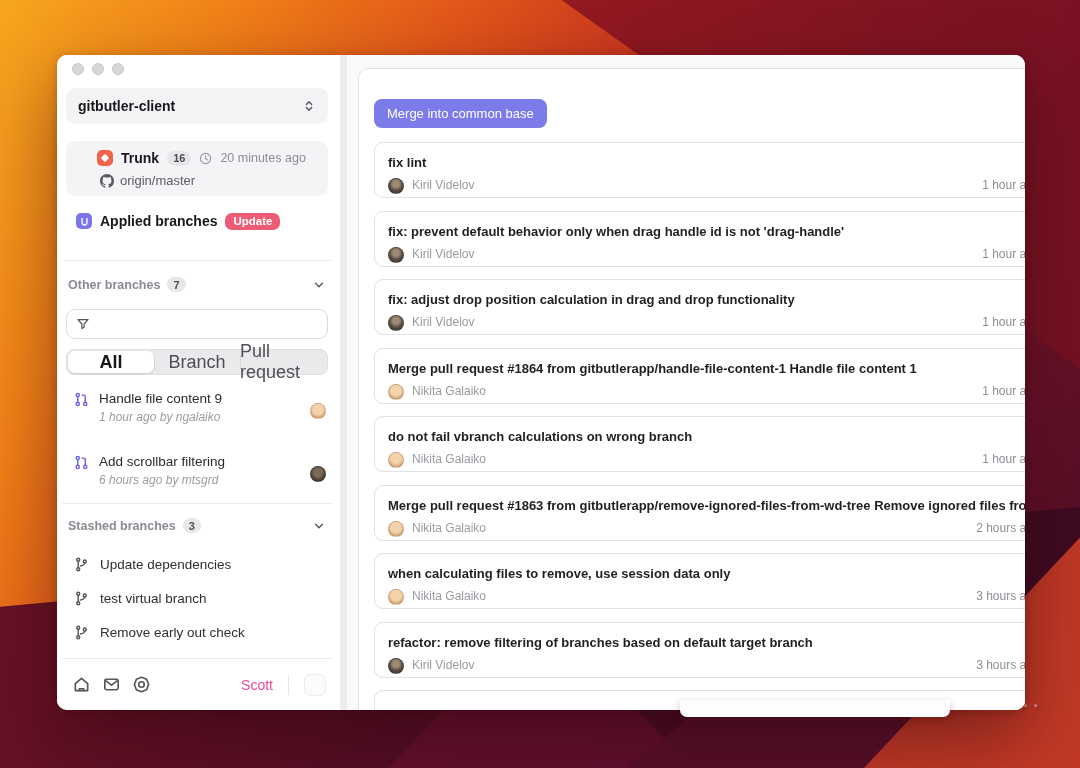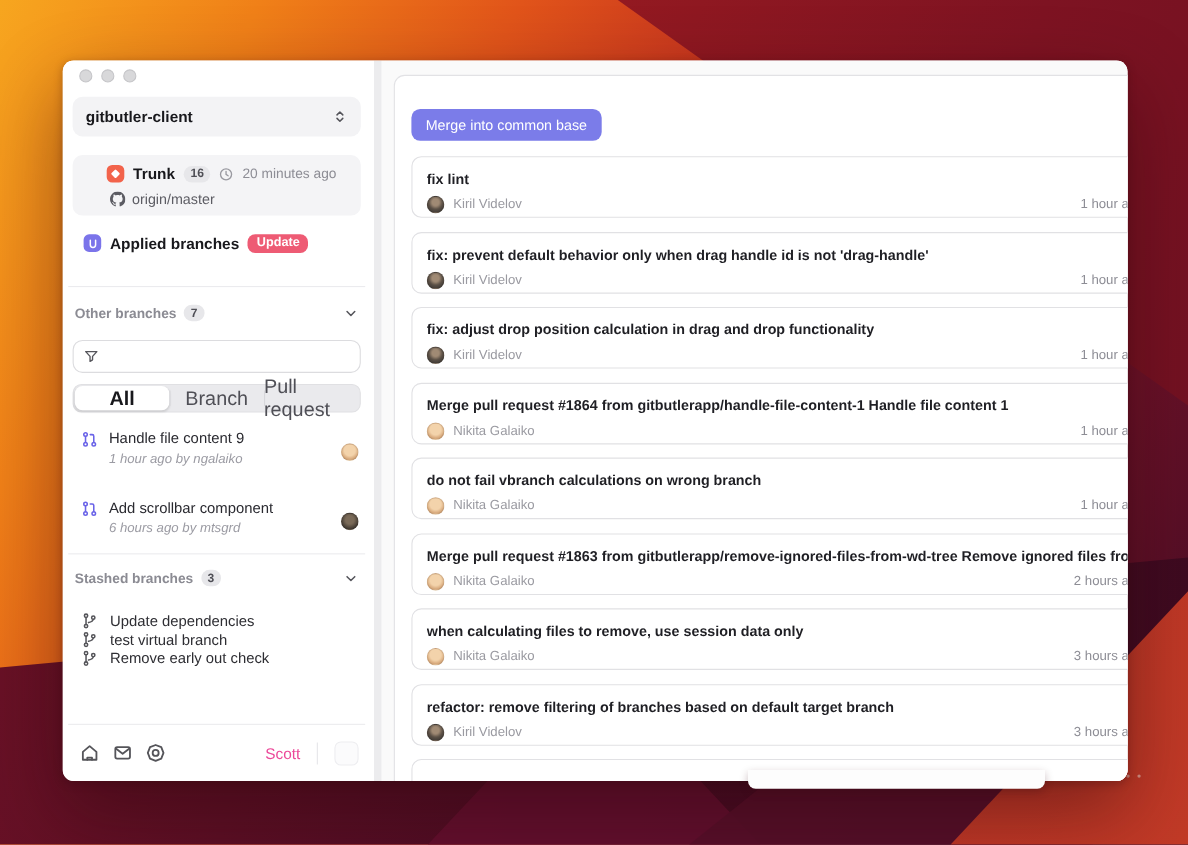--- a/index.html
+++ b/index.html
@@ -67,21 +67,21 @@
   .branch-item { display:flex; align-items:flex-start; gap:10px; padding:0 2px 0 8px; margin-bottom:30px; cursor:pointer; }
   .branch-item .bi-text { flex:1; }
   .bi-title { font-size:13.5px; color:#2a2a30; }
   .bi-meta { font-size:12px; color:#9b9ba3; margin-top:4px;font-style:italic; }
   .avatar { width:16px; height:16px; border-radius:50%; flex-shrink:0; border:1px solid rgba(0,0,0,.08); }
   [data-avatar="kiril"] { background:radial-gradient(circle at 50% 35%, #a08a74 0 28%, #5a4f45 55%, #32302e 100%); }
   [data-avatar="nikita"], [data-avatar="ngalaiko"] { background:radial-gradient(circle at 50% 38%, #f3d3ab 0 45%, #d9ab7e 70%, #b98d63 100%); }
   [data-avatar="mtsgrd"] { background:radial-gradient(circle at 50% 40%, #7a6a58 0 35%, #473e35 70%, #2e2a26 100%); }
 
   .stashed { border-top:1px solid #ebebee; margin:12px -4px; padding:0 4px; }
-  .stash-items { margin-top:24px; display:flex; flex-direction:column; gap:2px; padding-left:8px; }
+  .stash-items { margin-top:24px; display:flex; flex-direction:column; gap:19px; padding-left:8px; }
   .stash-item { display:flex; align-items:center; gap:11px; font-size:13.5px; color:#2e2e33; cursor:pointer; }
   .stash-item svg { color:#55555a; }
 
   .side-footer { margin-top:auto; border-top:1px solid #ebebee; height:52px; margin-left:-4px; margin-right:-4px;
     padding:0 6px 0 10px; display:flex; align-items:center; gap:11px; }
   .foot-icon { color:#55555a; display:inline-flex; cursor:pointer; }
   .user-name { font-size:14px; color:#ec4899; }
   .foot-div { width:1px; height:20px; background:#e6e6e9; margin:0 4px; }
   .avatar-placeholder { width:22px; height:22px; border-radius:6px; background:#fbfbfc; border:1px solid #ededf0; }
 
@@ -221,21 +221,21 @@
         <span style="margin-top:1px;">
           <svg width="15" height="15" viewBox="0 0 16 16" fill="none" stroke="#6a63e8" stroke-width="1.5">
             <circle cx="4" cy="3.3" r="1.7"></circle>
               <circle cx="4" cy="12.7" r="1.7"></circle>
               <circle cx="12" cy="12.7" r="1.7"></circle>
             <path d="M4 5.1v5.8" stroke-linecap="round"></path>
             <path d="M8.6 3.3h1.9A1.5 1.5 0 0 1 12 4.8V11" stroke-linecap="round"></path>
           </svg>
         </span>
         <span class="bi-text">
-          <span class="bi-title" style="display:block">Add scrollbar component</span>
+          <span class="bi-title" style="display:block">Add scrollbar filtering</span>
           <span class="bi-meta" style="display:block">6 hours ago by mtsgrd</span>
         </span>
         <span class="avatar" style="margin-top:12px;" data-avatar="mtsgrd"></span>
       </div>
     </div>
 
     <div class="stashed">
       <div class="section-header" style="padding-top:14px;">
         <span class="section-title">Stashed branches</span>
         <span class="pill">3</span>

